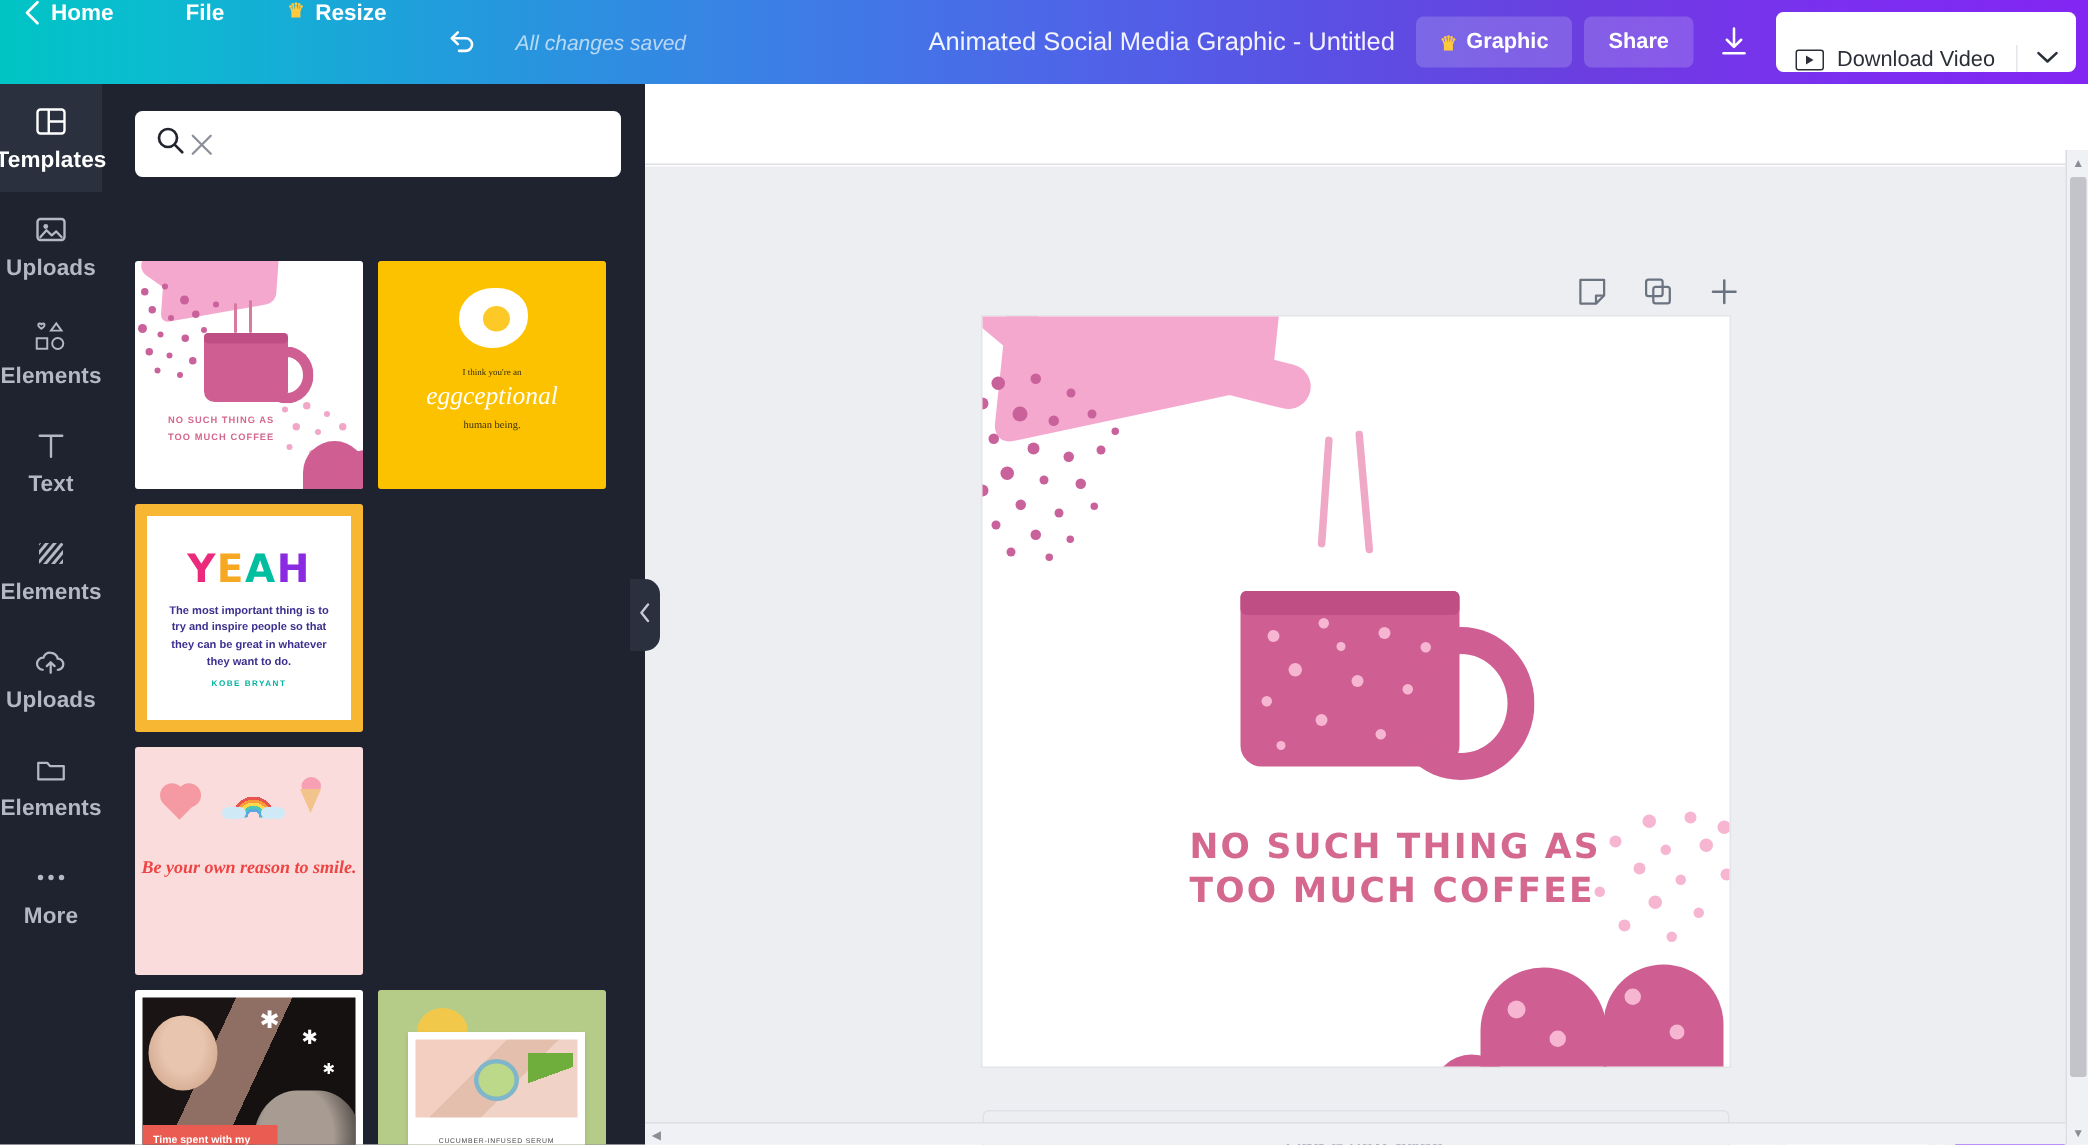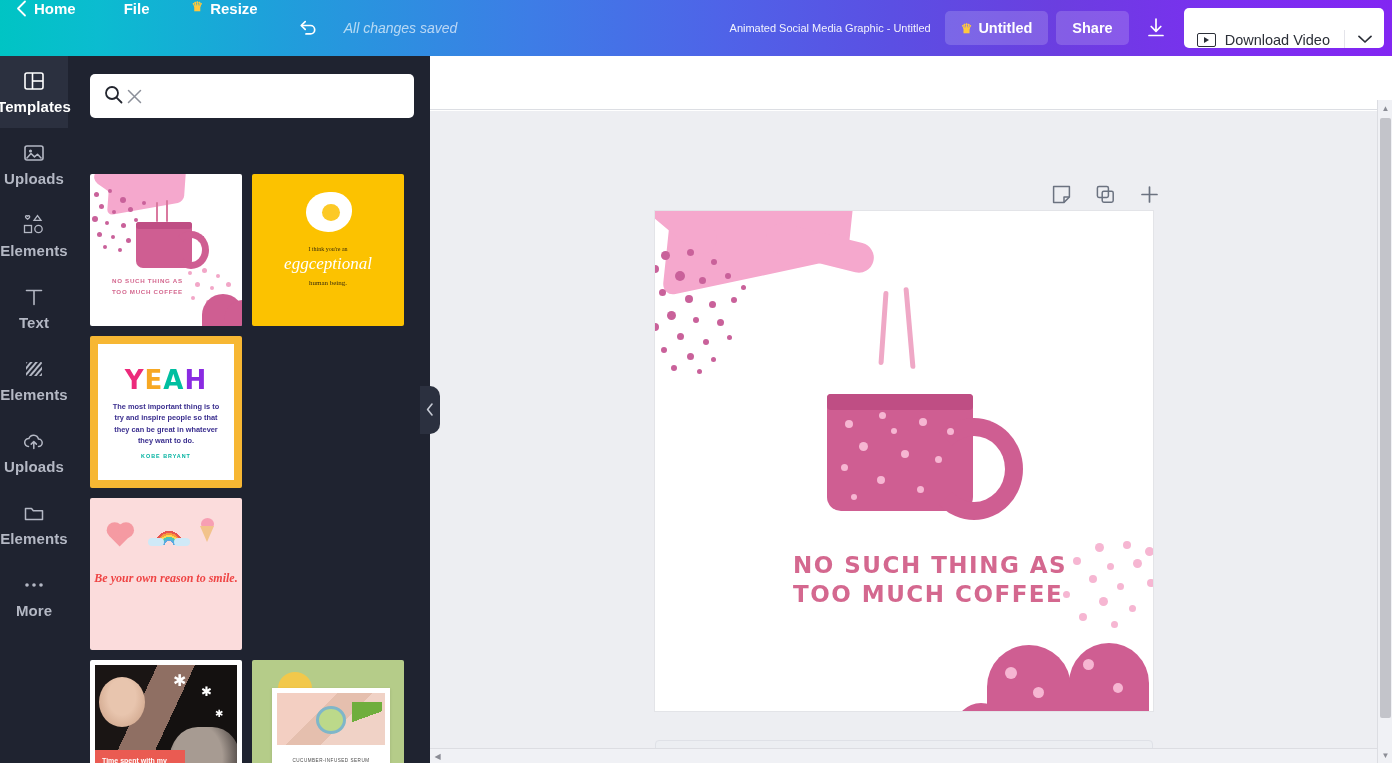--- a/index.html
+++ b/index.html
@@ -33,21 +33,21 @@
   .tb-item.resize { padding: 0 20px; }
   .tb-undo { padding: 0 20px; display:flex; align-items:center; cursor:pointer; }
   .saved {
     color: rgba(255,255,255,.66); font-size: 14px;
     font-style: italic; padding-left: 6px; white-space: nowrap;
   }
   .tb-center {
     flex: 1; display: flex; align-items: center; justify-content: flex-end;
   }
   .doc-title {
-    color: rgba(255,255,255,.92); font-size: 11px;
+    color: rgba(255,255,255,.92); font-size: 17px;
     white-space: nowrap; margin-right: 14px;
   }
   .tb-right { display: flex; align-items: center; gap: 0; padding-right: 8px; }
   .btn-pill {
     background: rgba(255,255,255,.17);
     color: #fff; font-size: 14.5px; font-weight: bold;
     border: none; border-radius: 5px;
     padding: 9px 16px; margin-right: 8px;
     cursor: pointer; display: flex; align-items: center; gap: 6px;
     white-space: nowrap;
@@ -464,21 +464,21 @@
     <div class="saved">All changes saved</div>
   </div>
 
   <div class="tb-center">
     <div class="doc-title">Animated Social Media Graphic - Untitled</div>
   </div>
 
   <div class="tb-right">
     <button class="btn-pill">
       <span class="crown">♛</span>
-      <span>Untitled</span>
+      <span>Graphic</span>
     </button>
     <button class="btn-pill">
       <span>Share</span>
     </button>
     <div class="dl-icon">
       <svg width="20" height="22" viewBox="0 0 20 22">
         <path d="M10 2v12M5.2 9.5 10 14.3l4.8-4.8" stroke="#fff" stroke-width="1.7" fill="none" stroke-linecap="round" stroke-linejoin="round"></path>
         <path d="M3 18.5h14" stroke="#fff" stroke-width="1.7" stroke-linecap="round"></path>
       </svg>
     </div>

